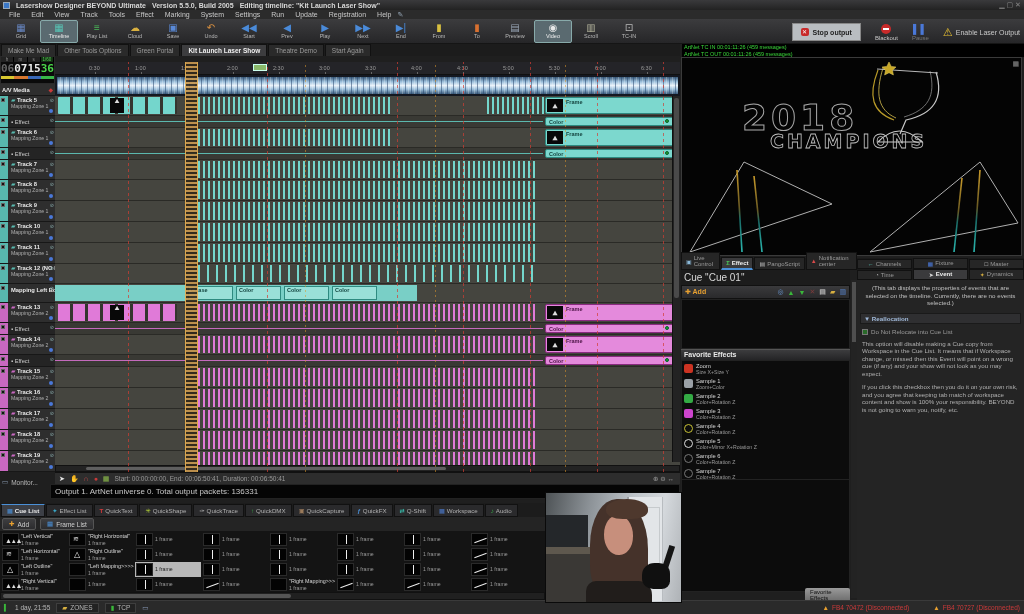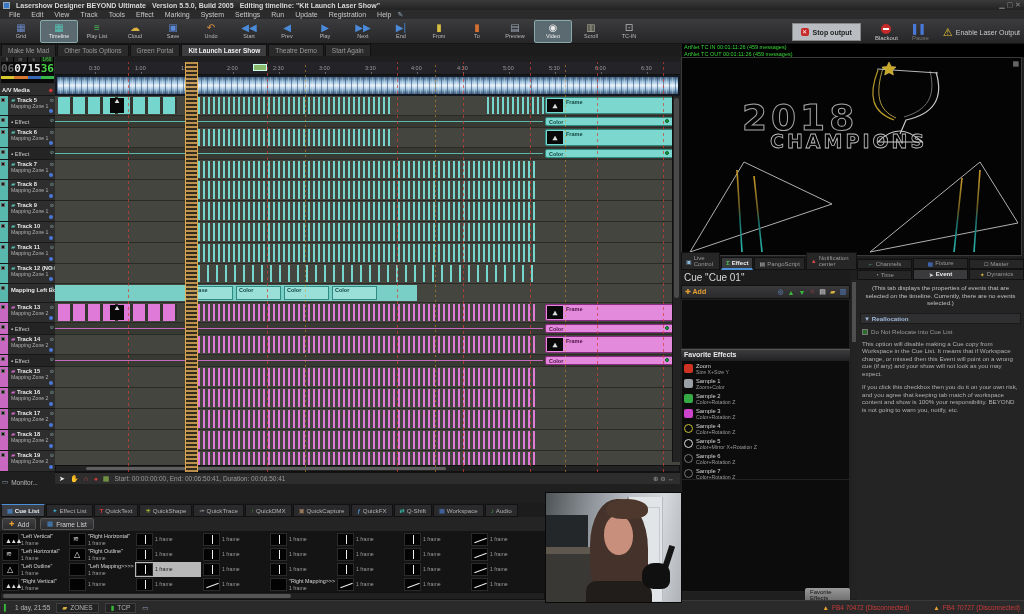--- a/index.html
+++ b/index.html
@@ -673,20 +673,23 @@
     <span class="tic" style="color:#c84a4a">∩</span>
     <span class="tic" style="color:#c83a3a">●</span>
     <span class="tic" style="color:#8ab84a">▦</span>
     <span>Start: 00:00:00:00,  End: 00:06:50:41,  Duration: 00:06:50:41</span>
     <span style="margin-left:auto;margin-right:6px;color:#9a9a9a">⊕ ⊖ ↔</span>
   </div>
   <div class="abs monitor">
     <span style="color:#8a9ab0">▭</span>
     <span>Monitor...</span>
   </div>
+  <div class="abs outbar">
+      <span>Output 1. ArtNet universe 0. Total output packets: 136331</span>
+    </div>
 
   <div class="abs artnet">
     <div>ArtNet TC IN 00:01:11:26   (459 messages)</div>
     <div>ArtNet TC OUT 00:01:11:26   (459 messages)</div>
   </div>
 
   <div class="abs preview">
     <span class="pv-grid">▦</span>
     <svg width="339" height="197" viewBox="0 0 339 197">
       <defs>

